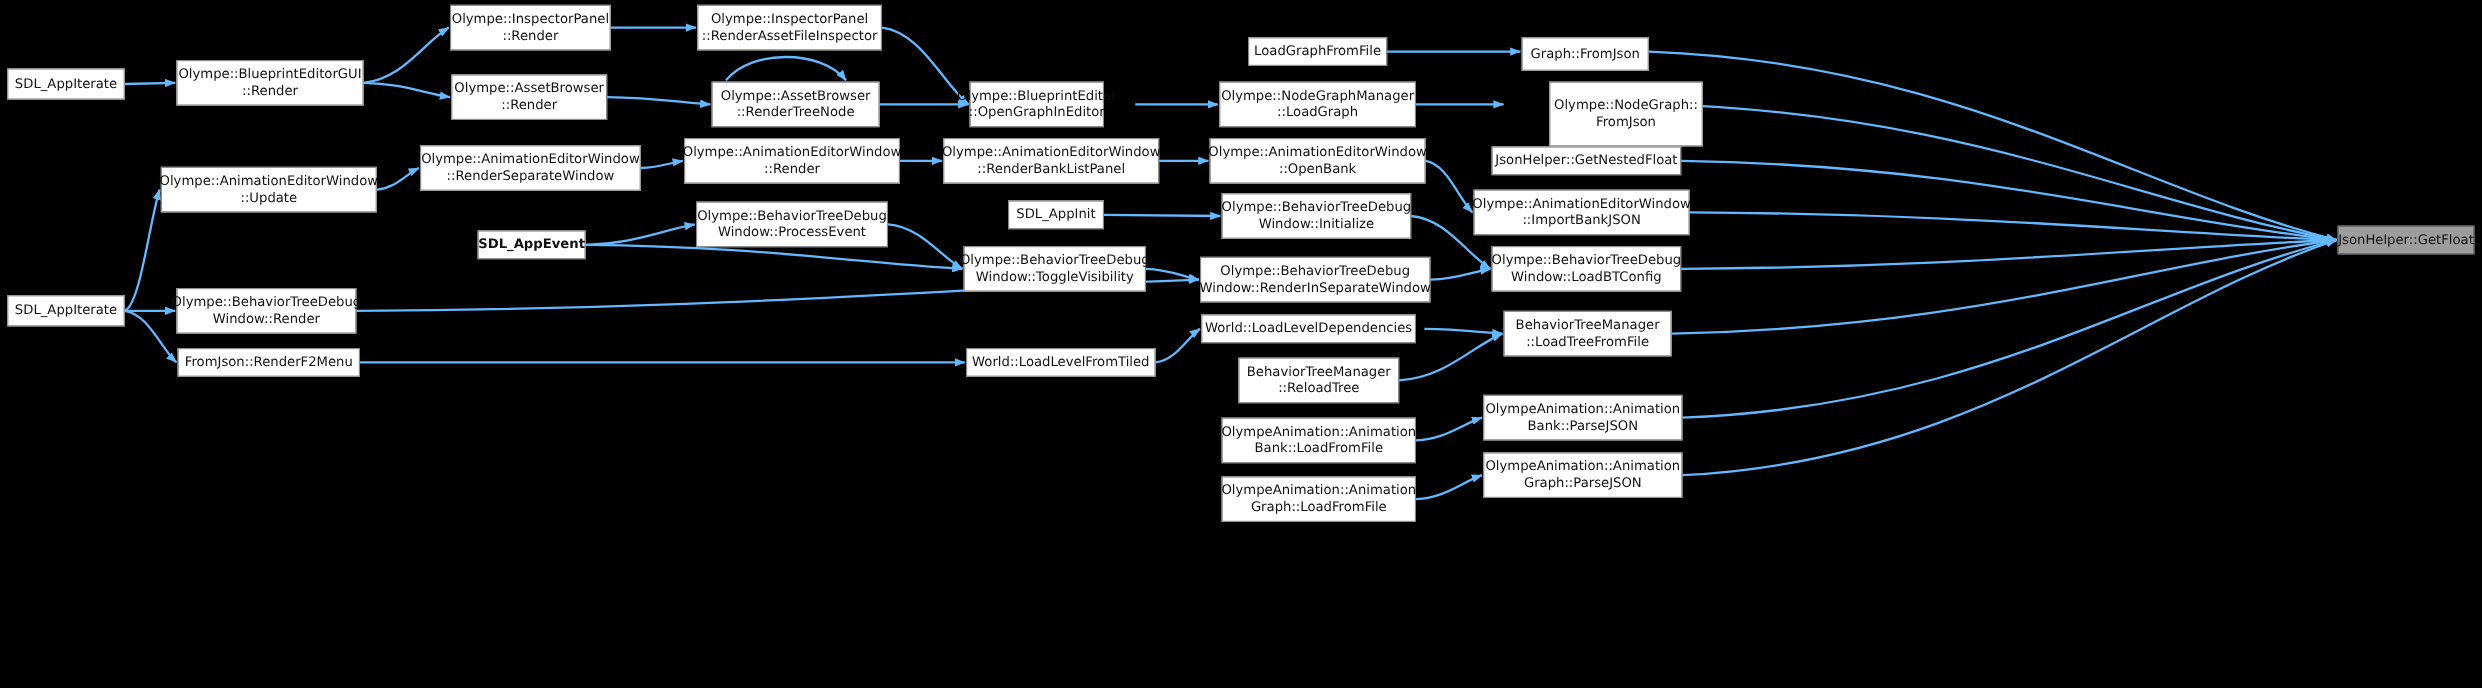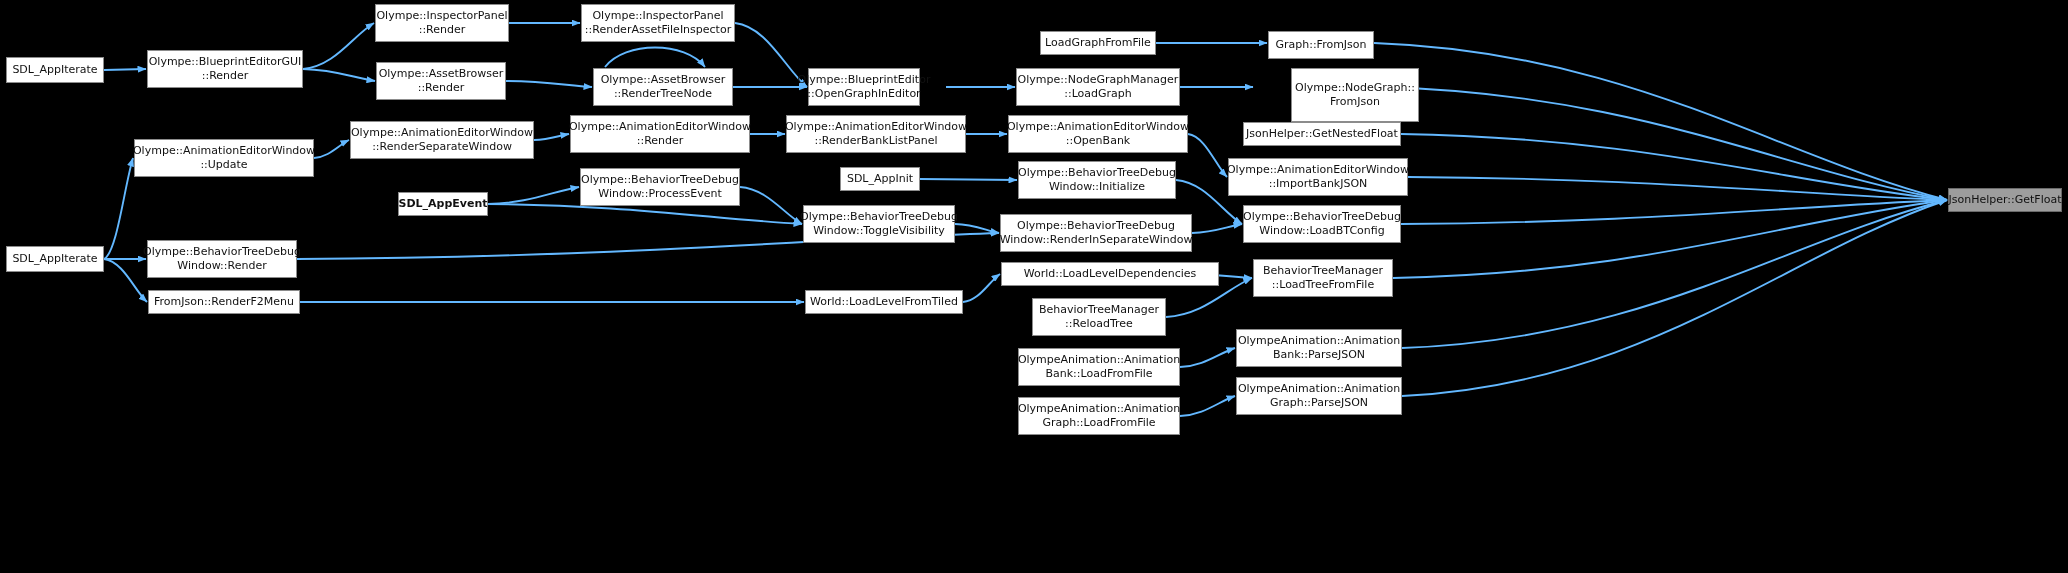--- a/index.html
+++ b/index.html
@@ -107,21 +107,21 @@
       <div class="node" style="left: 1018px; top: 161px; width: 158px; height: 38px;">Olympe::BehaviorTreeDebug
 Window::Initialize</div>
       <div class="node" style="left: 1000px; top: 214px; width: 192px; height: 38px;">Olympe::BehaviorTreeDebug
 Window::RenderInSeparateWindow</div>
       <div class="node" style="left: 1243px; top: 205px; width: 158px; height: 38px;">Olympe::BehaviorTreeDebug
 Window::LoadBTConfig</div>
       <div class="node" style="left: 6px; top: 246px; width: 98px; height: 26px;">SDL_AppIterate</div>
       <div class="node" style="left: 147px; top: 240px; width: 150px; height: 38px;">Olympe::BehaviorTreeDebug
 Window::Render</div>
       <div class="node" style="left: 148px; top: 290px; width: 152px; height: 24px;">FromJson::RenderF2Menu</div>
-      <div class="node" style="left: 1001px; top: 262px; width: 218px; height: 24px;">World::LoadLevelDependencies</div>
+      <div class="node" style="left: 1001px; top: 262px; width: 179px; height: 24px;">World::LoadLevelDependencies</div>
       <div class="node" style="left: 805px; top: 290px; width: 158px; height: 24px;">World::LoadLevelFromTiled</div>
       <div class="node" style="left: 1032px; top: 298px; width: 134px; height: 38px;">BehaviorTreeManager
 ::ReloadTree</div>
       <div class="node" style="left: 1253px; top: 259px; width: 140px; height: 38px;">BehaviorTreeManager
 ::LoadTreeFromFile</div>
       <div class="node" style="left: 1018px; top: 348px; width: 162px; height: 38px;">OlympeAnimation::Animation
 Bank::LoadFromFile</div>
       <div class="node" style="left: 1236px; top: 329px; width: 166px; height: 38px;">OlympeAnimation::Animation
 Bank::ParseJSON</div>
       <div class="node" style="left: 1018px; top: 397px; width: 162px; height: 38px;">OlympeAnimation::Animation

